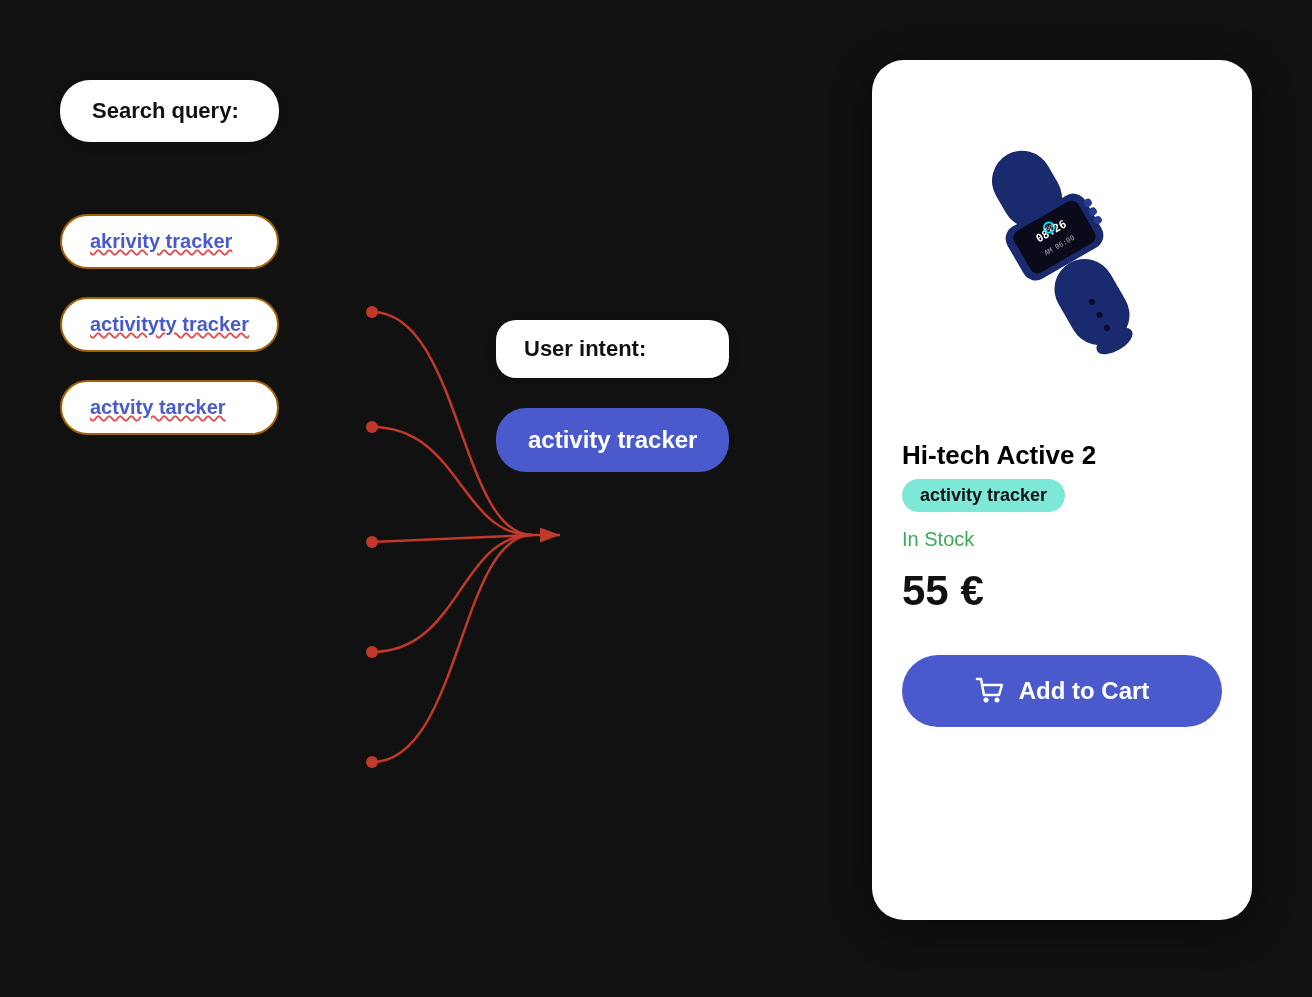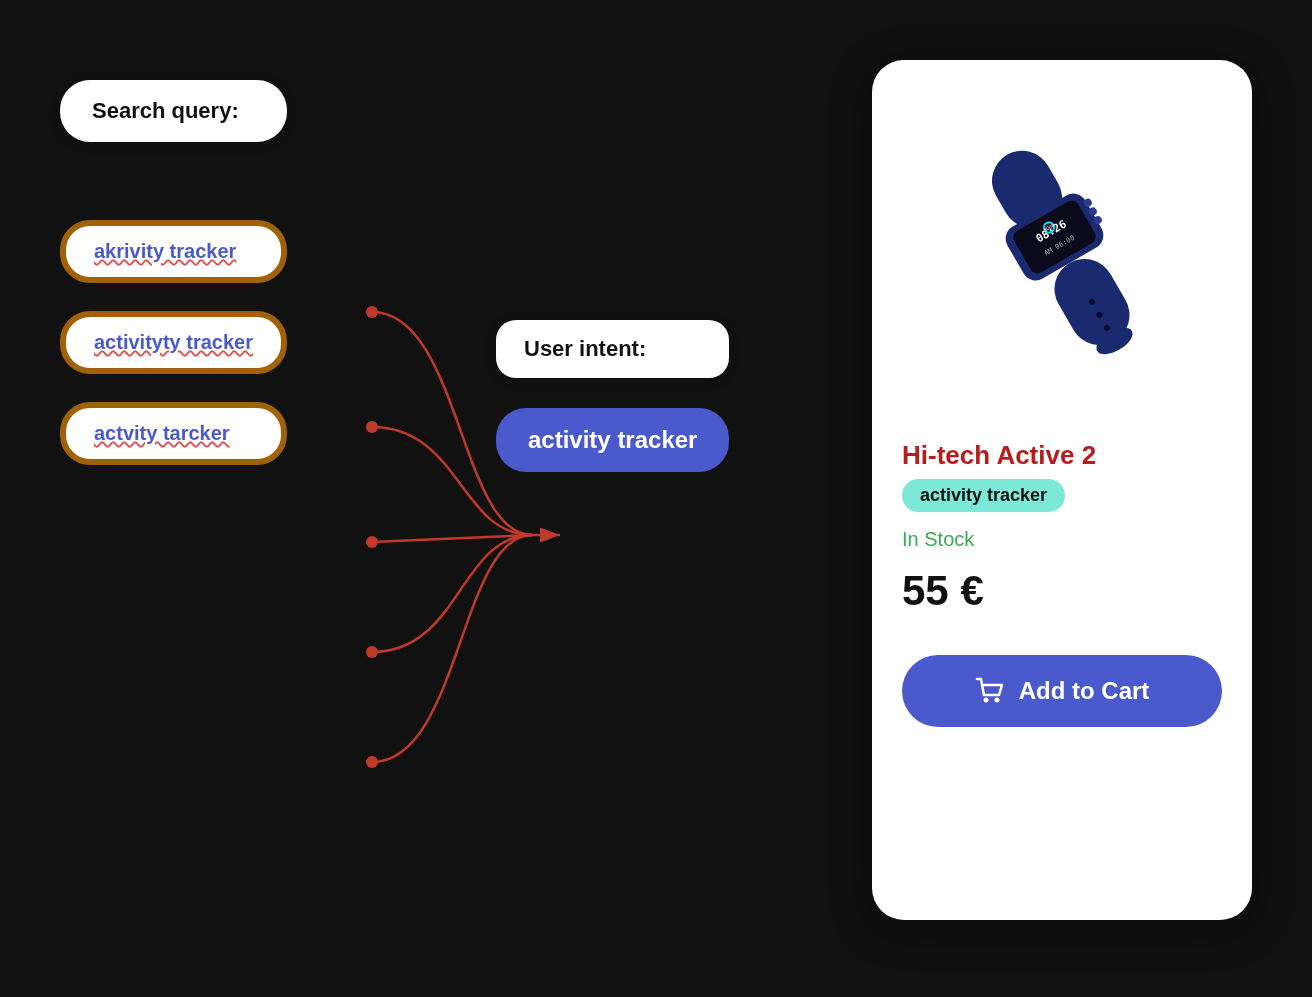--- a/index.html
+++ b/index.html
@@ -21,21 +21,21 @@
       justify-content: center;
     }
 
     
     .left-section {
       position: absolute;
       left: 60px;
       top: 80px;
       display: flex;
       flex-direction: column;
-      gap: 8px;
+      gap: 2px;
     }
 
     .search-query-box {
       background: white;
       border-radius: 30px;
       padding: 18px 32px;
       font-size: 22px;
       font-weight: 600;
       color: #111;
       display: inline-block;
@@ -46,21 +46,21 @@
 
     .misspelling-list {
       display: flex;
       flex-direction: column;
       gap: 28px;
       margin-top: 10px;
     }
 
     .misspelling-item {
       background: white;
-      border: 6px solid #a16207;
+      border: 2px solid #a16207;
       border-radius: 30px;
       padding: 14px 28px;
       font-size: 20px;
       font-weight: 600;
       color: #4a5acd;
       display: inline-block;
       white-space: nowrap;
       position: relative;
       text-decoration-line: underline;
       text-decoration-style: wavy;
@@ -131,21 +131,21 @@
 
     
     .tracker-svg {
       width: 280px;
       height: 300px;
     }
 
     .product-name {
       font-size: 26px;
       font-weight: 700;
-      color: #b91c1c;
+      color: #000000;
       align-self: flex-start;
       margin-top: 10px;
     }
 
     .product-category-badge {
       background: #7de8d8;
       border-radius: 20px;
       padding: 6px 18px;
       font-size: 18px;
       font-weight: 600;

